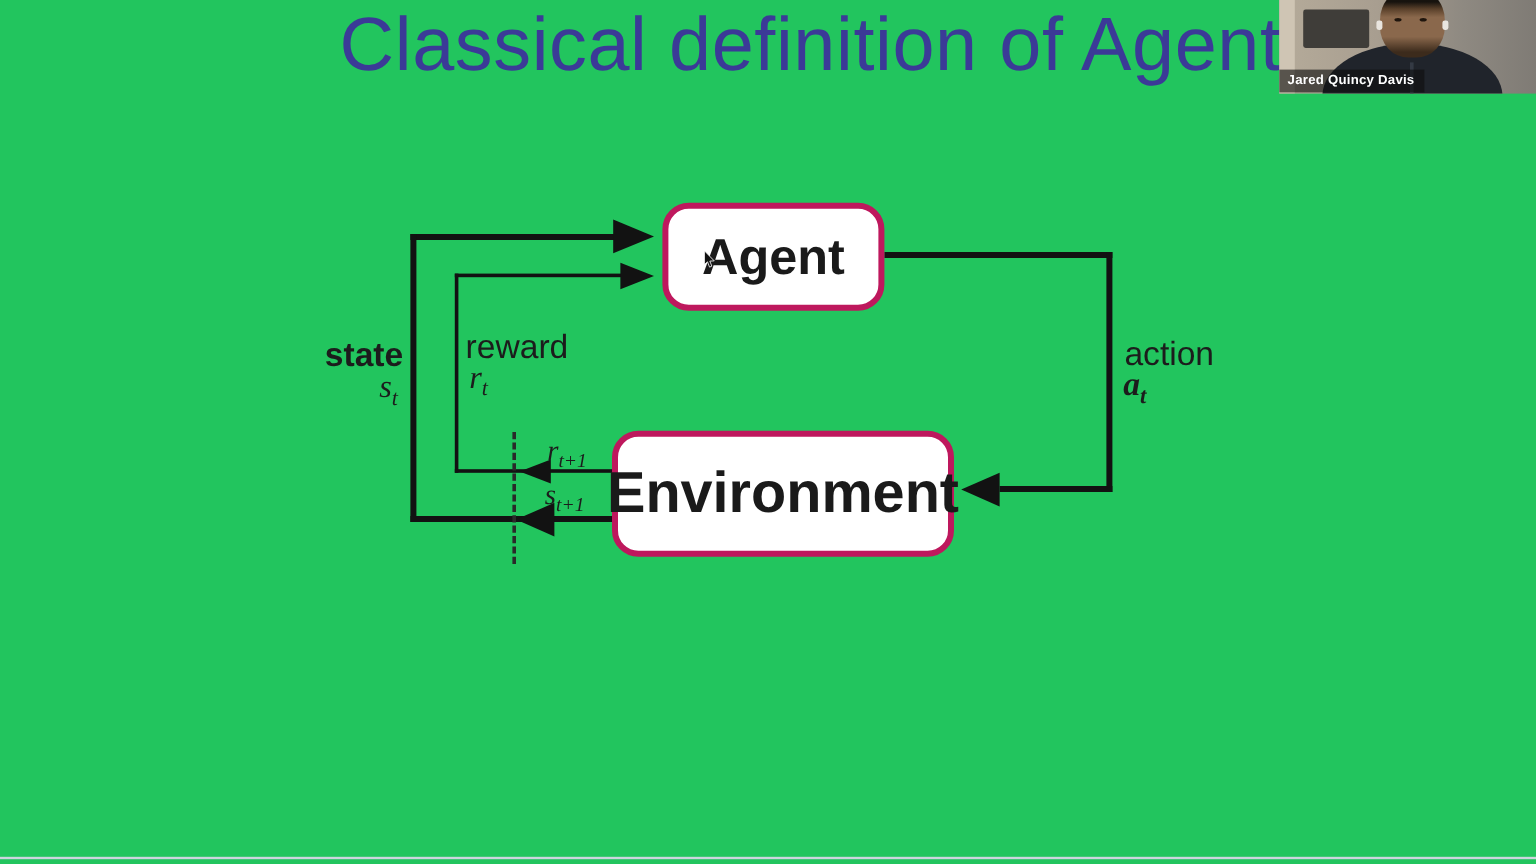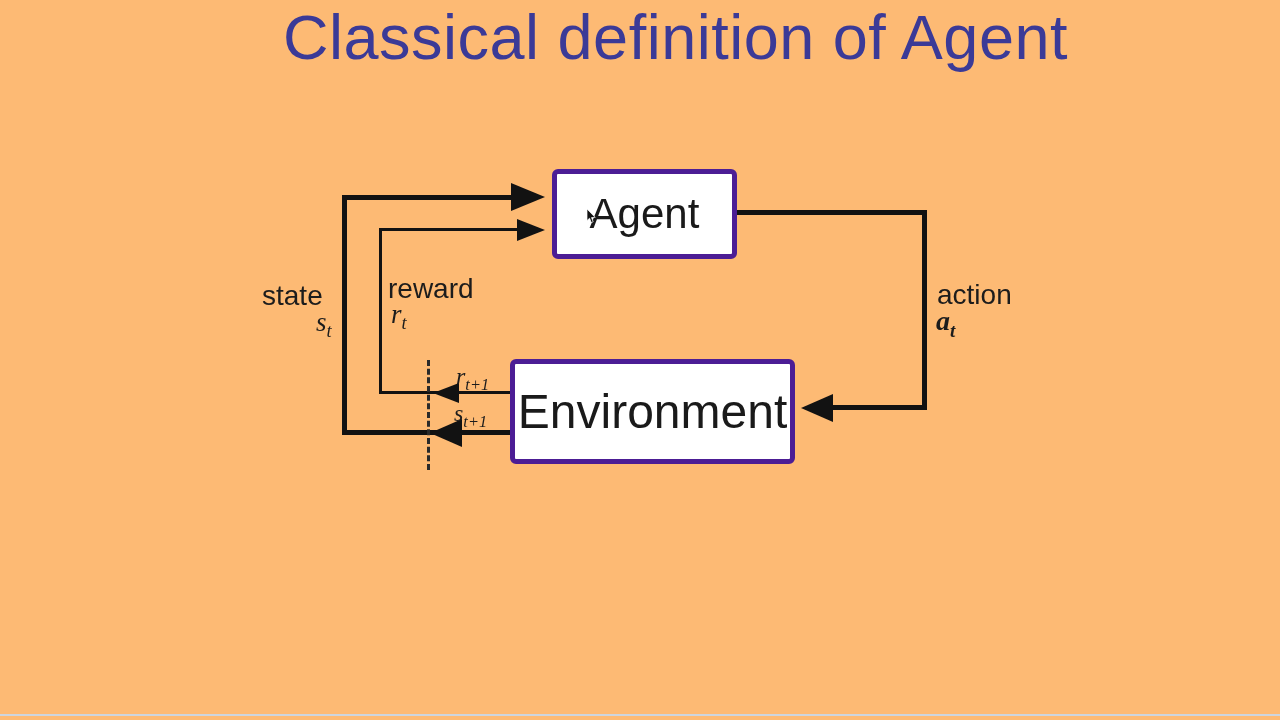--- a/index.html
+++ b/index.html
@@ -1,29 +1,29 @@
 <!DOCTYPE html>
 <html><head>
 <meta charset="utf-8">
 <style>
   html,body{margin:0;padding:0;background:#e9e9e9;}
   .stage{
-    position:relative;width:1280px;height:720px;background:#fdba74;
+    position:relative;width:1280px;height:720px;background:#22c55e;
     overflow:hidden;font-family:"Liberation Sans",sans-serif;
   }
   
   .slide-title{
     position:absolute;left:283px;top:4px;white-space:nowrap;
     font-size:63px;line-height:1.05;color:#3b3a97;letter-spacing:0.5px;
   }
   
   .ln{position:absolute;background:#121212;}
   .box{
-    position:absolute;border:5px solid #4c1d95;border-radius:6px;background:#fff;
-    display:flex;align-items:center;justify-content:center;color:#1a1a1a;
+    position:absolute;border:5px solid #be185d;border-radius:22px;background:#fff;
+    display:flex;align-items:center;justify-content:center;color:#1a1a1a;font-weight:bold;
   }
   .agent-box{left:552px;top:169px;width:175px;height:80px;font-size:42px;}
   .env-box{left:510px;top:359px;width:275px;height:95px;font-size:48px;}
   .arr{position:absolute;width:0;height:0;}
   .arr-right{border-top:14px solid transparent;border-bottom:14px solid transparent;border-left:34px solid #121212;}
   .arr-right-sm{border-top:11px solid transparent;border-bottom:11px solid transparent;border-left:28px solid #121212;}
   .arr-left{border-top:14px solid transparent;border-bottom:14px solid transparent;border-right:32px solid #121212;}
   .arr-left-sm{border-top:10px solid transparent;border-bottom:10px solid transparent;border-right:26px solid #121212;}
   .dash-line{position:absolute;left:427px;top:360px;height:110px;width:0;border-left:3px dashed #2a2a2a;}
   .lbl{position:absolute;color:#1c1c1c;font-size:28px;line-height:1;}
@@ -86,33 +86,46 @@
 
     <div class="dash-line"></div>
 
     <div class="box agent-box">
       <span>Agent</span>
     </div>
     <div class="box env-box">
       <span>Environment</span>
     </div>
 
-    <div class="lbl" style="left:262px;top:282px;width:74px;">state</div>
+    <div class="lbl" style="left:262px;top:282px;width:74px;text-align:right;font-weight:bold;">state</div>
     <div class="mathvar" style="left:316px;top:309px;font-size:27px;"><span>s</span><sub>t</sub></div>
 
     <div class="lbl" style="left:388px;top:275px;">reward</div>
     <div class="mathvar" style="left:391px;top:301px;font-size:27px;"><span>r</span><sub>t</sub></div>
 
     <div class="lbl" style="left:937px;top:281px;">action</div>
     <div class="mathvar" style="left:936px;top:307px;font-size:28px;font-weight:bold;"><span>a</span><sub>t</sub></div>
 
     <div class="mathvar" style="left:456px;top:364px;font-size:24px;"><span>r</span><sub>t+1</sub></div>
     <div class="mathvar" style="left:454px;top:401px;font-size:24px;"><span>s</span><sub>t+1</sub></div>
 
     <svg class="cursor-svg" width="11" height="15" viewBox="0 0 11 15">
       <path d="M1,0 L1,11.5 L3.6,9.2 L5.3,13.6 L7.2,12.8 L5.5,8.6 L9.2,8.4 Z" fill="#111" stroke="#fff" stroke-width="0.7"></path>
     </svg>
   </div>
 
   <div class="footer-line"></div>
 
+  <div class="webcam">
+    <div class="wc-strip"></div>
+    <div class="wc-tv"></div>
+    <div class="wc-neck"></div>
+    <div class="wc-body"></div>
+    <div class="wc-zip"></div>
+    <div class="wc-head"></div>
+    <div class="wc-eye" style="left:96px;top:15px;"></div>
+    <div class="wc-eye" style="left:117px;top:15px;"></div>
+    <div class="wc-earbud" style="left:81px;top:17px;"></div>
+    <div class="wc-earbud" style="left:136px;top:17px;"></div>
+    <div class="wc-nametag">Jared Quincy Davis</div>
+  </div>
 
 </div>
 
 </body></html>

